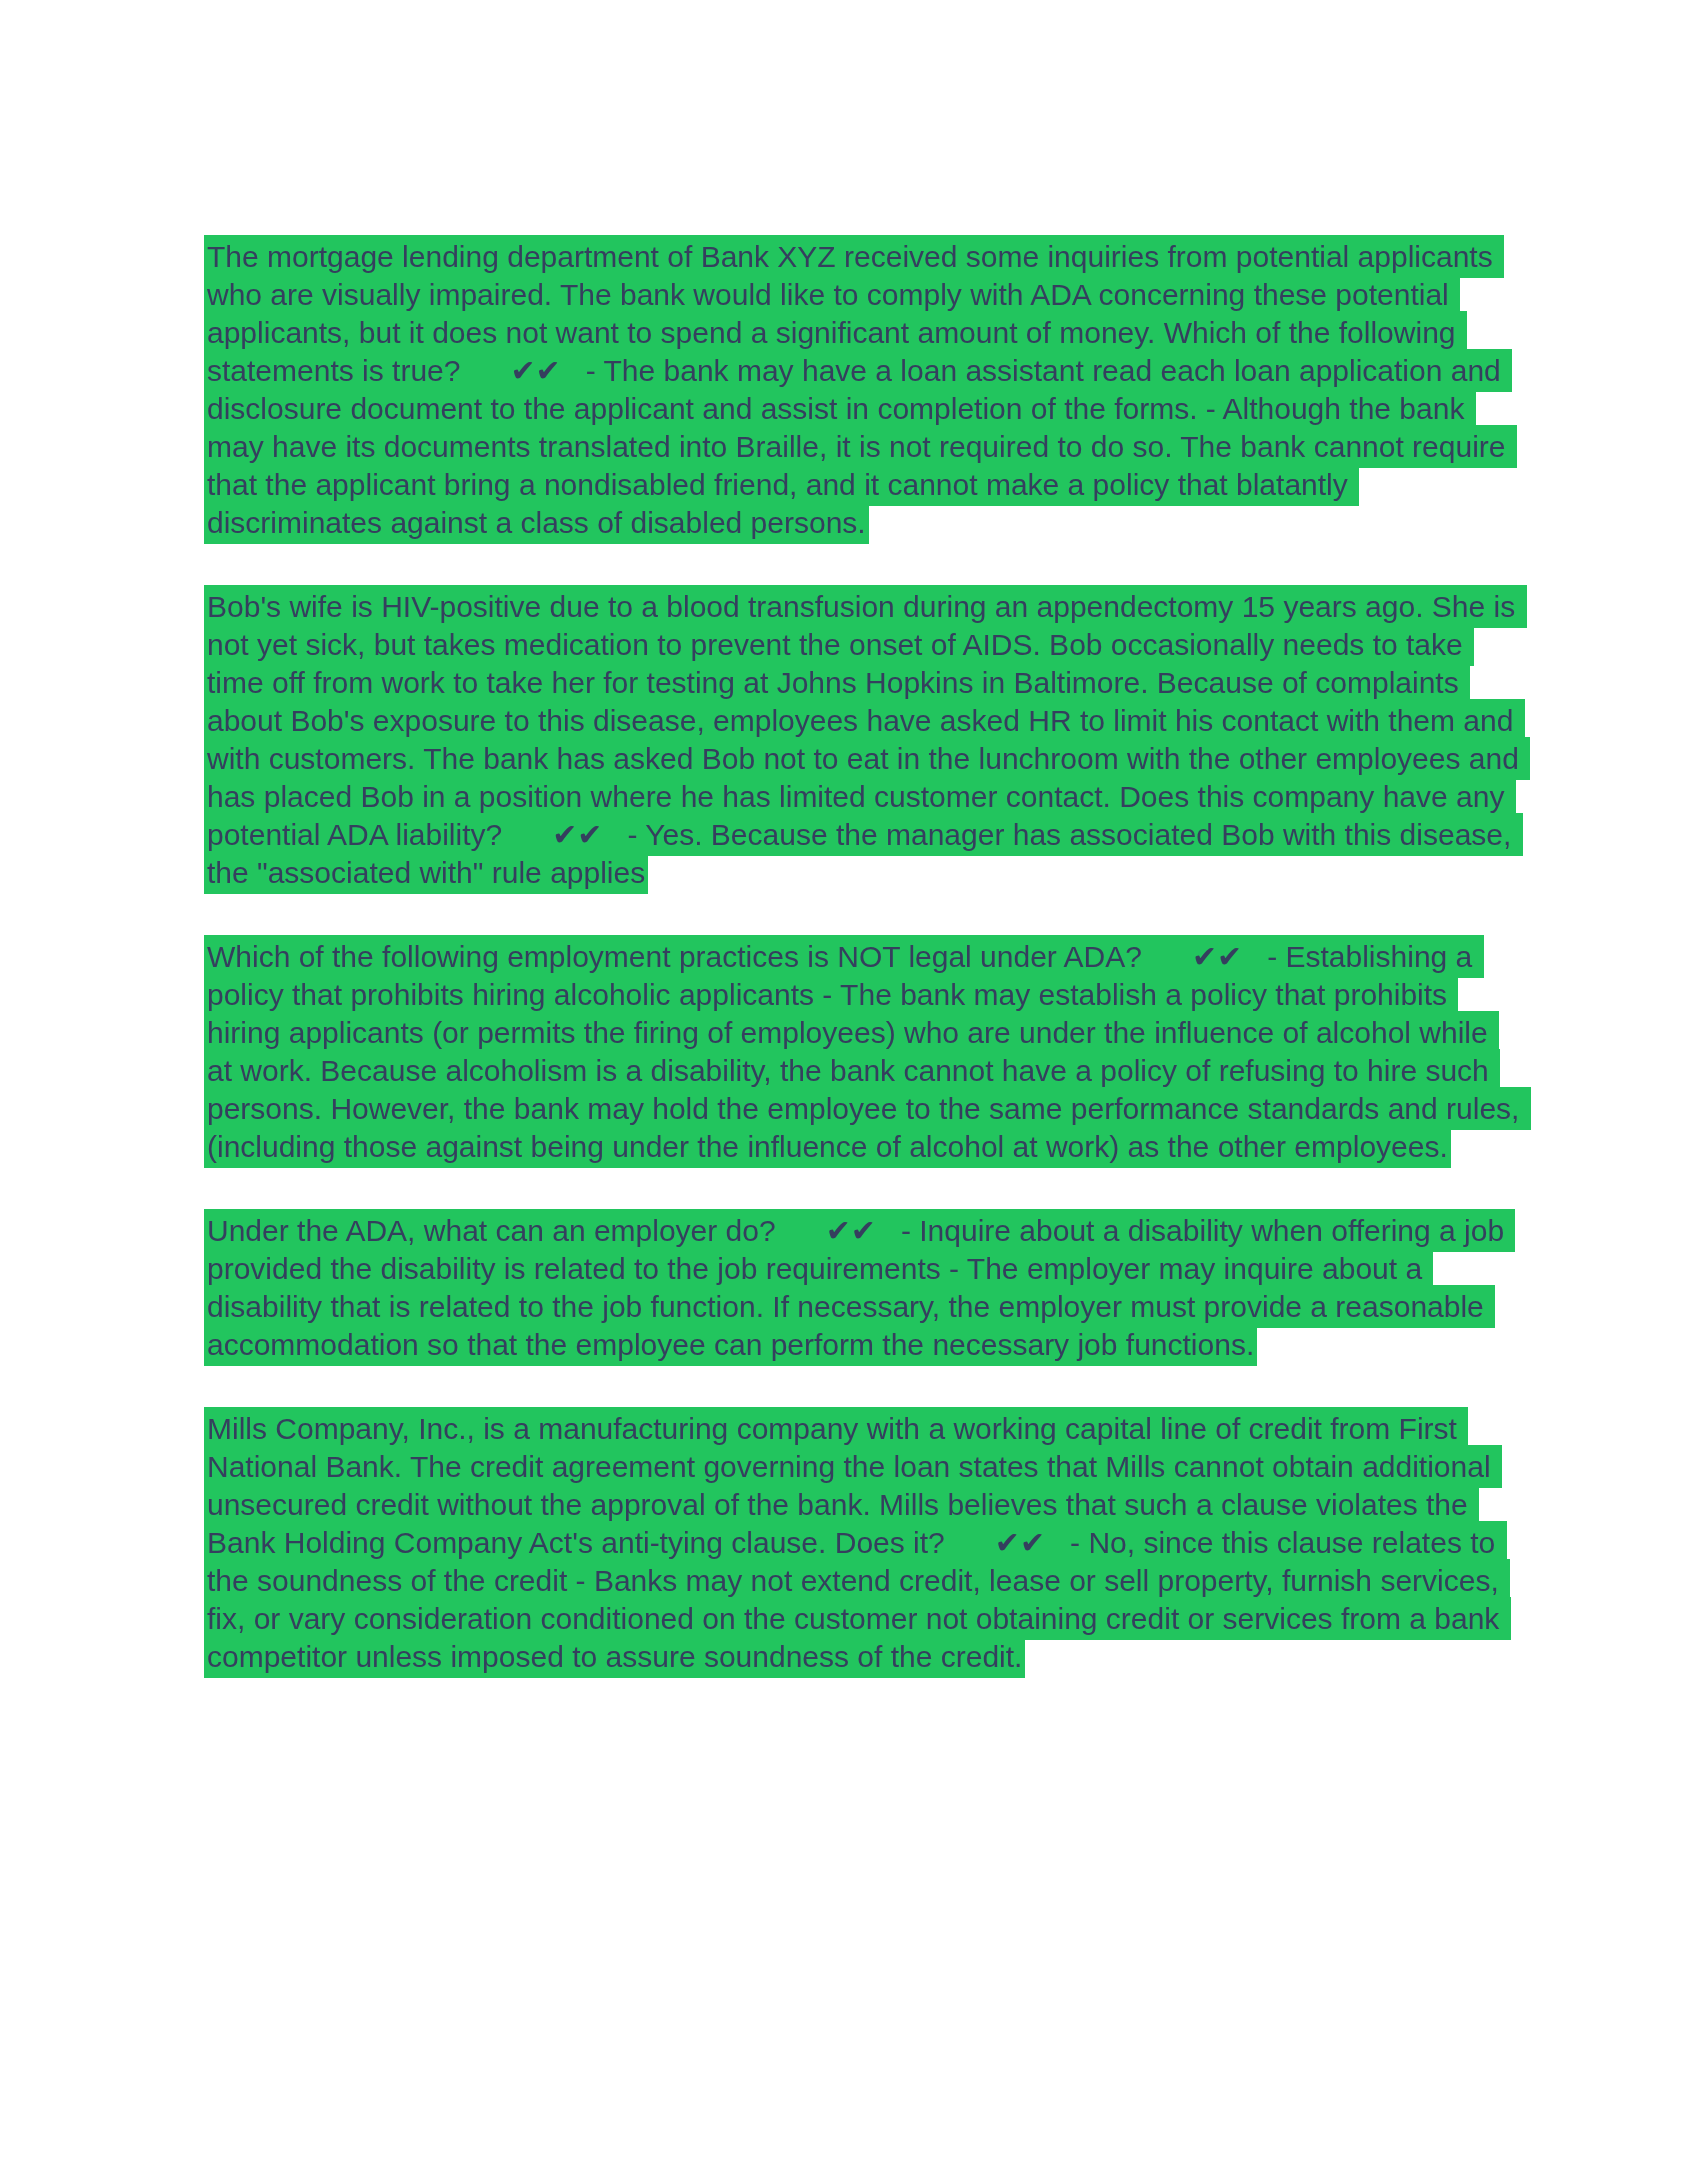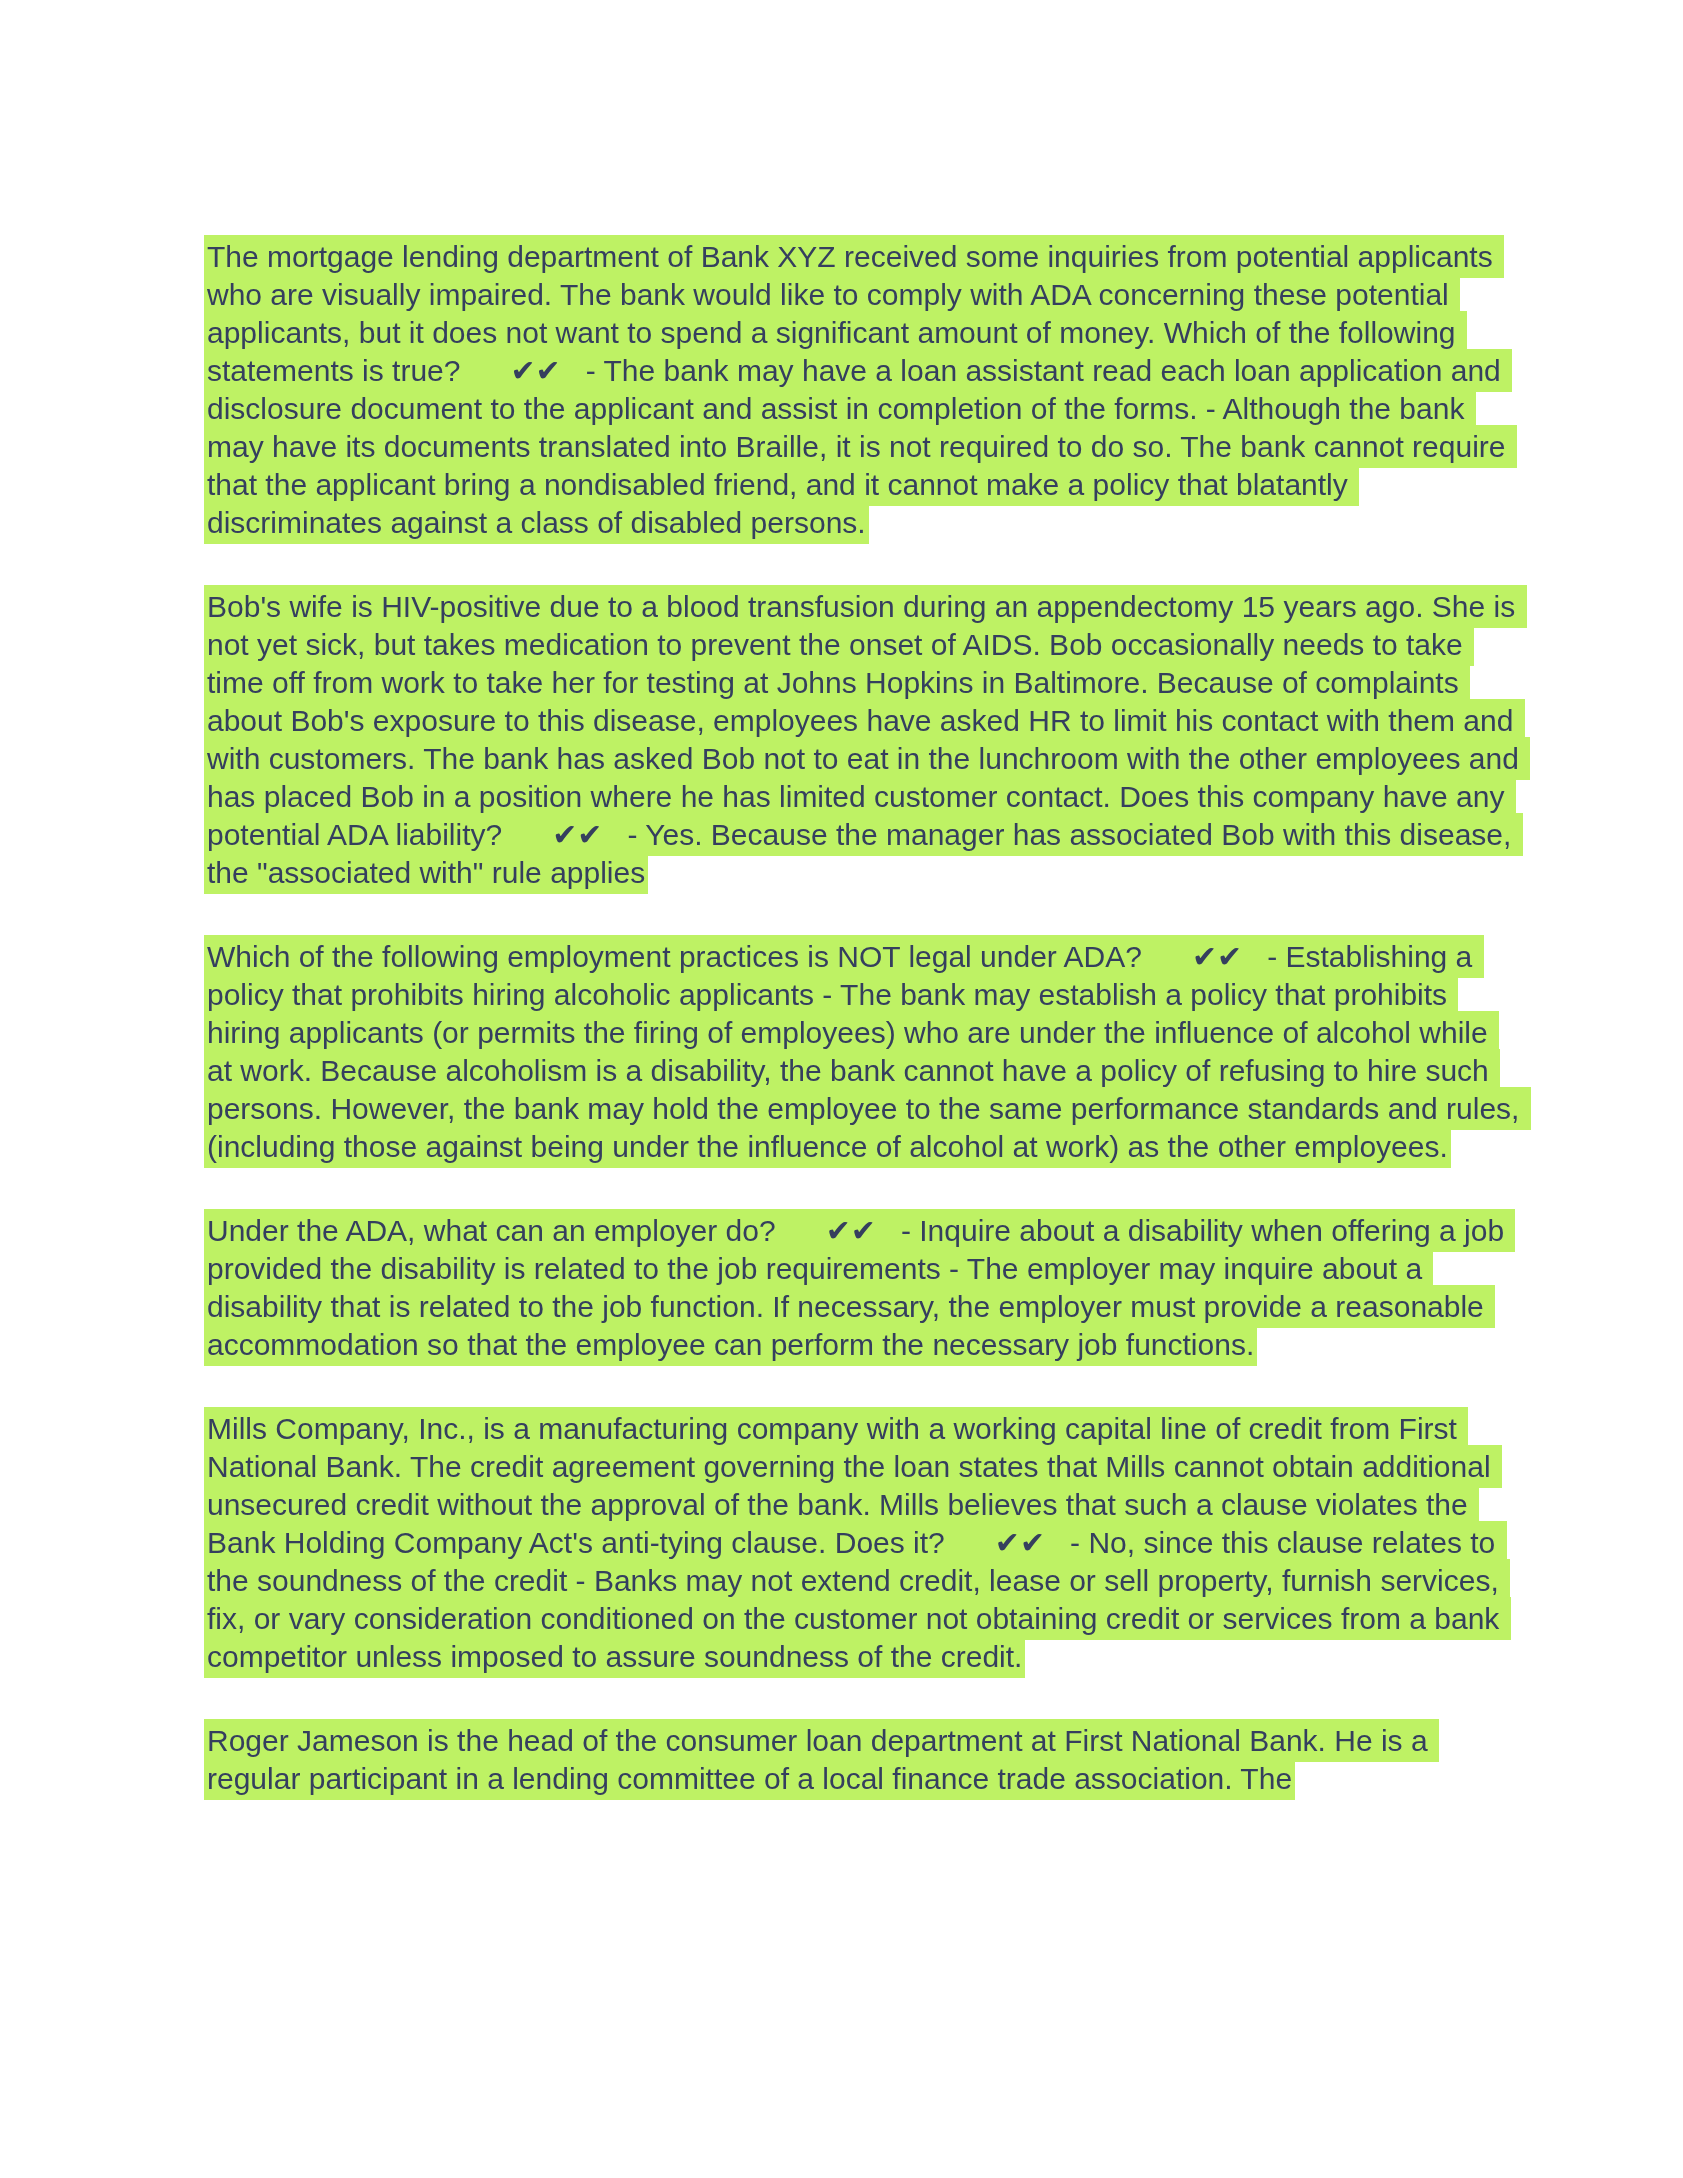--- a/index.html
+++ b/index.html
@@ -18,30 +18,29 @@
   }
   .para {
     margin: 0 0 46px 0;
     font-size: 30px;
     line-height: 38px;
     color: #353f5e;
     white-space: pre-wrap;
     text-align: left;
   }
   .hl {
-    background: #bef264;
+    background: #22c55e;
     padding: 5px 3px;
     box-decoration-break: clone;
     -webkit-box-decoration-break: clone;
   }
 </style>
 </head>
 <body>
 
 <main class="doc">
   <p class="para"><span class="hl">The mortgage lending department of Bank XYZ received some inquiries from potential applicants who are visually impaired. The bank would like to comply with ADA concerning these potential applicants, but it does not want to spend a significant amount of money. Which of the following statements is true?      ✔✔   - The bank may have a loan assistant read each loan application and disclosure document to the applicant and assist in completion of the forms. - Although the bank may have its documents translated into Braille, it is not required to do so. The bank cannot require that the applicant bring a nondisabled friend, and it cannot make a policy that blatantly discriminates against a class of disabled persons.</span></p>
   <p class="para"><span class="hl">Bob's wife is HIV-positive due to a blood transfusion during an appendectomy 15 years ago. She is not yet sick, but takes medication to prevent the onset of AIDS. Bob occasionally needs to take time off from work to take her for testing at Johns Hopkins in Baltimore. Because of complaints about Bob's exposure to this disease, employees have asked HR to limit his contact with them and with customers. The bank has asked Bob not to eat in the lunchroom with the other employees and has placed Bob in a position where he has limited customer contact. Does this company have any potential ADA liability?      ✔✔   - Yes. Because the manager has associated Bob with this disease, the "associated with" rule applies</span></p>
   <p class="para"><span class="hl">Which of the following employment practices is NOT legal under ADA?      ✔✔   - Establishing a policy that prohibits hiring alcoholic applicants - The bank may establish a policy that prohibits hiring applicants (or permits the firing of employees) who are under the influence of alcohol while at work. Because alcoholism is a disability, the bank cannot have a policy of refusing to hire such persons. However, the bank may hold the employee to the same performance standards and rules, (including those against being under the influence of alcohol at work) as the other employees.</span></p>
   <p class="para"><span class="hl">Under the ADA, what can an employer do?      ✔✔   - Inquire about a disability when offering a job provided the disability is related to the job requirements - The employer may inquire about a disability that is related to the job function. If necessary, the employer must provide a reasonable accommodation so that the employee can perform the necessary job functions.</span></p>
   <p class="para"><span class="hl">Mills Company, Inc., is a manufacturing company with a working capital line of credit from First National Bank. The credit agreement governing the loan states that Mills cannot obtain additional unsecured credit without the approval of the bank. Mills believes that such a clause violates the Bank Holding Company Act's anti-tying clause. Does it?      ✔✔   - No, since this clause relates to the soundness of the credit - Banks may not extend credit, lease or sell property, furnish services, fix, or vary consideration conditioned on the customer not obtaining credit or services from a bank competitor unless imposed to assure soundness of the credit.</span></p>
-  <p class="para"><span class="hl">Roger Jameson is the head of the consumer loan department at First National Bank. He is a regular participant in a lending committee of a local finance trade association. The</span></p>
 </main>
 
 
 </body></html>

